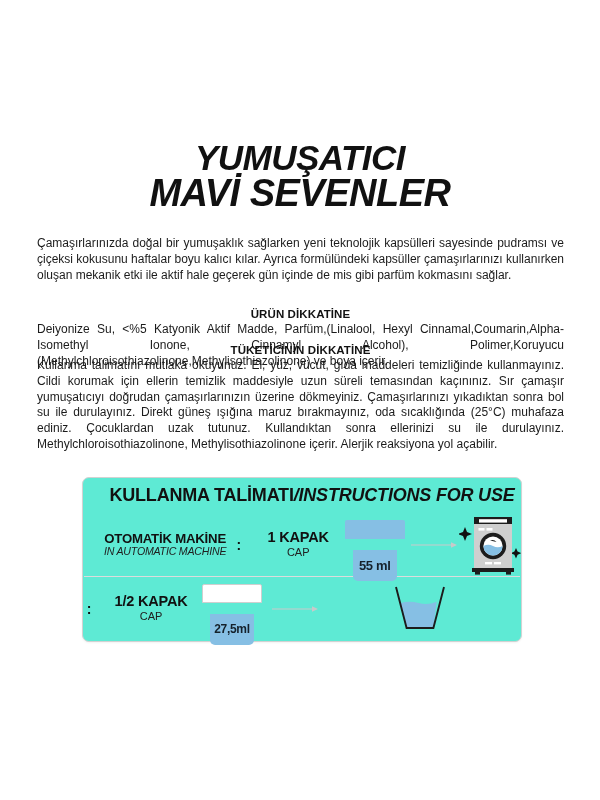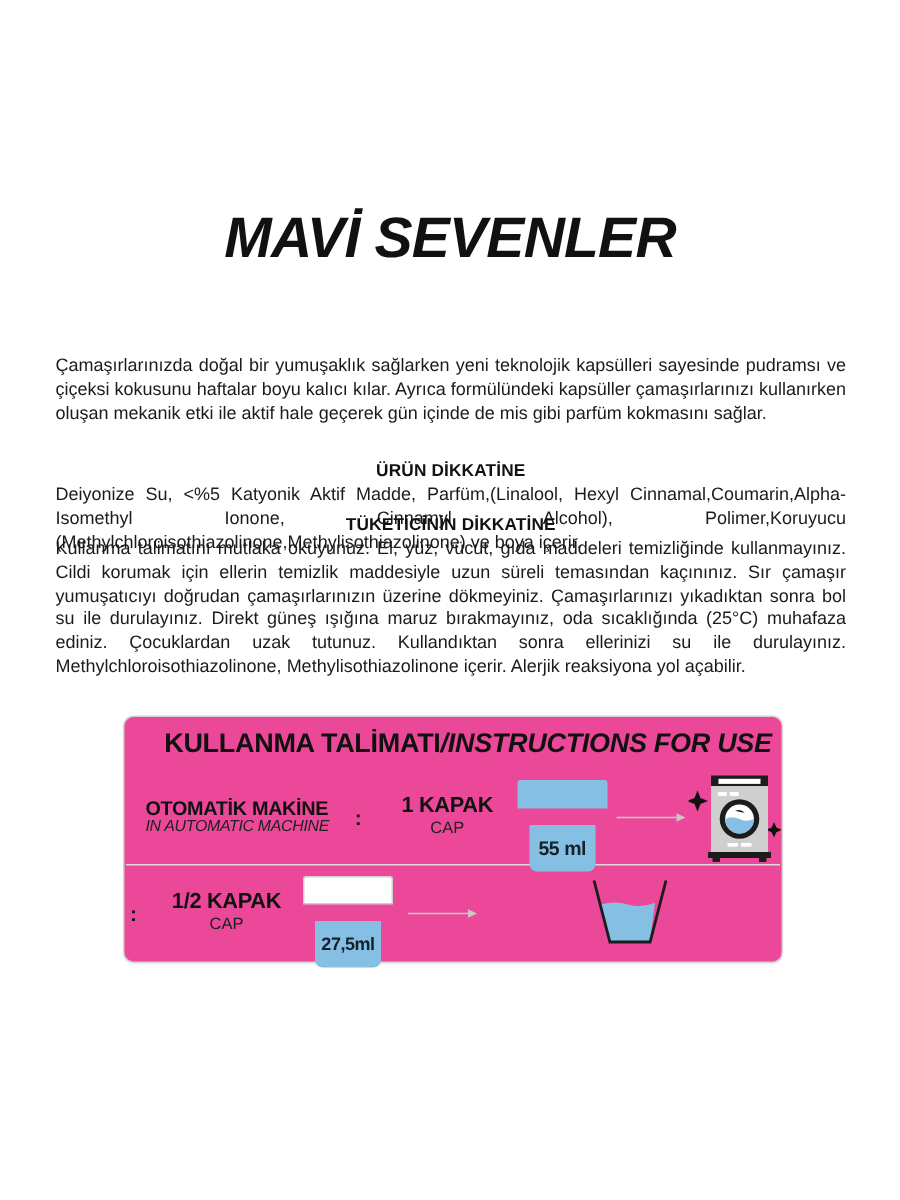--- a/index.html
+++ b/index.html
@@ -64,21 +64,21 @@
 
   
   .instr-box {
     position: absolute;
     left: 82px;
     top: 477px;
     width: 440px;
     height: 165px;
     border: 1.4px solid #d2d2d2;
     border-radius: 7px;
-    background: #ec4899;
+    background: #5eead4;
     box-sizing: border-box;
     box-shadow: 0 1px 2px rgba(0,0,0,0.05);
     padding-left: 20px;
   }
   .instr-header {
     text-align: center;
     padding-top: 8px;
     font-size: 18px;
     line-height: 1;
     white-space: nowrap;
@@ -111,21 +111,21 @@
     right: 1px;
     top: 98px;
     height: 1px;
     background: #dcdcdc;
   }
 
   .col-mode {
     width: 158px;
     padding-left: 14px;
     box-sizing: border-box;
-    text-align: left;
+    text-align: center;
   }
   .mode-tr {
     font-weight: bold;
     font-size: 13.2px;
     letter-spacing: -0.2px;
     line-height: 1.08;
     color: #111111;
     white-space: nowrap;
   }
   .mode-en {
@@ -222,20 +222,21 @@
     flex: 1;
     display: flex;
     justify-content: center;
     align-items: center;
   }
 </style>
 </head>
 <body>
 
 <div class="title-block">
+  <div class="title-line title-line-1">YUMUŞATICI</div>
   <div class="title-line title-line-2">MAVİ SEVENLER</div>
 </div>
 
 <div class="section" id="sec-features">
   <p class="section-body">Çamaşırlarınızda doğal bir yumuşaklık sağlarken yeni teknolojik kapsülleri sayesinde pudramsı ve çiçeksi kokusunu haftalar boyu kalıcı kılar. Ayrıca formülündeki kapsüller çamaşırlarınızı kullanırken oluşan mekanik etki ile aktif hale geçerek gün içinde de mis gibi parfüm kokmasını sağlar.</p>
 </div>
 
 <div class="section" id="sec-composition">
   <div class="section-heading">ÜRÜN DİKKATİNE</div>
   <p class="section-body">Deiyonize Su, &lt;%5 Katyonik Aktif Madde, Parfüm,(Linalool, Hexyl Cinnamal,Coumarin,Alpha-Isomethyl Ionone, Cinnamyl Alcohol), Polimer,Koruyucu (Methylchloroisothiazolinone,Methylisothiazolinone) ve boya içerir.</p>

